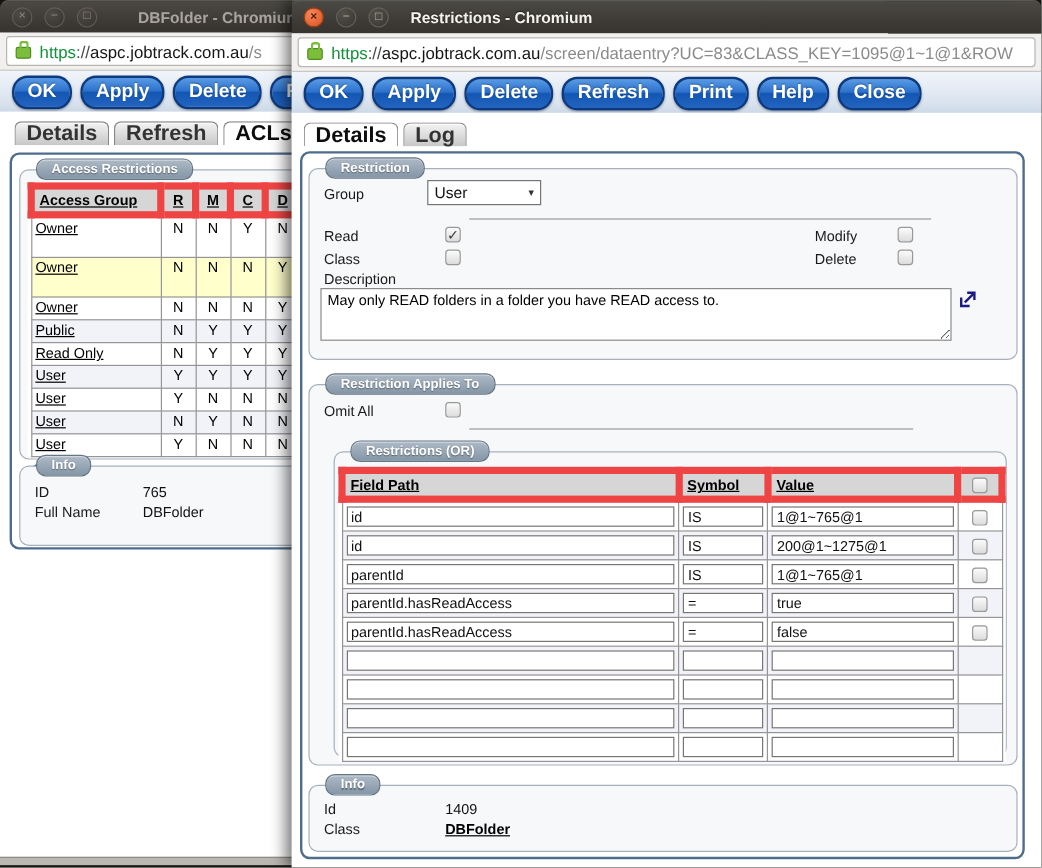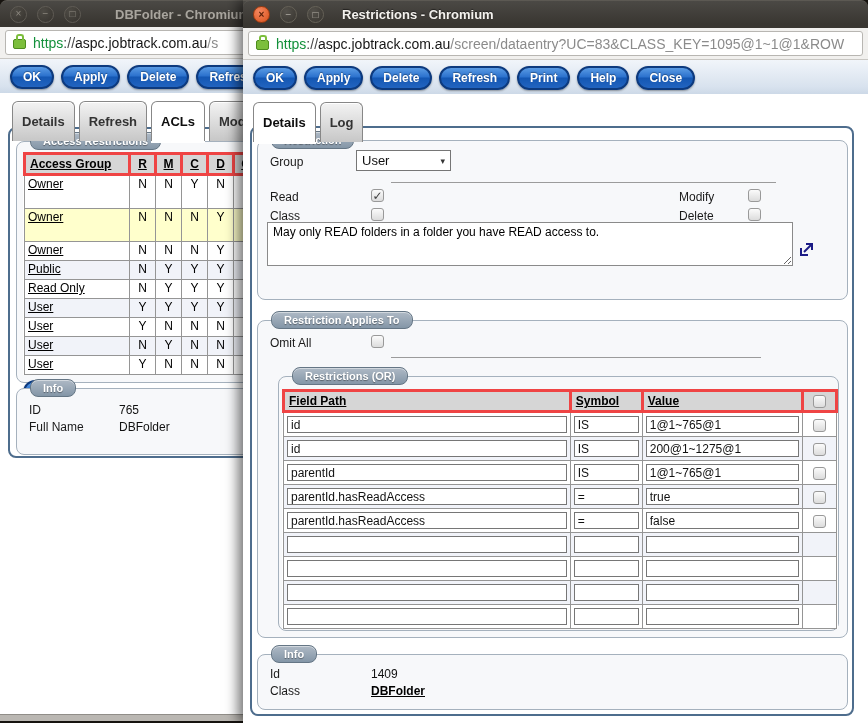--- a/index.html
+++ b/index.html
@@ -34,34 +34,34 @@
   .u-scheme{color:#12903a;}
   .u-sep{color:#474747;}
   .u-domain{color:#161616;text-align:center;}
   .u-path{color:#8b8b8b;}
 
   
   .toolbar{height:36px;background:linear-gradient(#f1f5fa,#d8e2ee 75%,#c9d6e5);
            border-bottom:1px solid #a6b7cb;display:flex;align-items:center;padding-left:10px;}
   .btngroup{display:flex;gap:7px;align-items:center;}
   .btn{background:linear-gradient(#5a9be4 0%,#2b71cd 45%,#1457b3 50%,#2264c0 100%);
-       border:2px solid #0d3a7e;border-radius:13px;color:#fff;font-weight:bold;font-size:12px;
+       border:2px solid #0d3a7e;border-radius:13px;color:#fff;font-weight:bold;font-size:16px;
        padding:3px 11px;font-family:inherit;box-shadow:0 1px 2px rgba(0,0,0,.35);
        text-shadow:0 -1px 1px rgba(0,0,0,.35);cursor:default;white-space:nowrap;}
   .btn.partial{width:44px;height:26px;margin-left:7px;}
 
   
   .page{position:absolute;left:0;right:0;bottom:0;background:#fff;}
   .back .page{top:93px;bottom:6px;}
   .front .page{top:94px;}
   .bottomstrip{position:absolute;left:0;right:0;bottom:0;height:6px;background:#bab7b2;border-top:1px solid #908d88;}
   .tabrow{position:absolute;top:8px;display:flex;z-index:6;}
   .back .tabrow{left:12px;}
   .front .tabrow{left:10px;}
-  .tab{height:17px;line-height:17px;padding:11px 9px;font-weight:bold;font-size:13px;color:#333;
+  .tab{height:17px;line-height:17px;padding:1px 9px;font-weight:bold;font-size:18px;color:#333;
        background:linear-gradient(#f3f3f3,#c7c7c7);border:1px solid #878787;border-bottom:none;
        border-radius:6px 6px 0 0;margin-right:4px;box-shadow:inset 0 1px 0 #fff;}
   .tab.active{background:#fff;color:#0d0d0d;box-shadow:0 2px 0 #fff;}
   .container{position:absolute;border:2px solid #4e6d8d;border-radius:8px;background:#fff;box-sizing:border-box;z-index:1;}
   .back .container{left:8px;top:34px;width:600px;height:331px;}
   .front .container{left:7px;top:32px;width:604px;height:590px;}
 
   
   .groupbox{position:absolute;border:1px solid #a5b1bd;border-radius:8px;background:#f7f8fa;box-sizing:border-box;}
   .glegend{position:absolute;top:-10px;left:13px;background:linear-gradient(#aeb9c5,#8496a7);
@@ -88,21 +88,21 @@
   .fake-select{position:absolute;border:1px solid #767676;background:#fff;height:21px;width:95px;
                box-sizing:border-box;display:flex;align-items:center;justify-content:space-between;
                padding:0 5px;font-size:13px;color:#111;}
   .fake-select .arrow{font-size:9px;color:#333;}
   textarea.desc{position:absolute;border:1px solid #8a8a8a;background:#fff;font-family:inherit;
                 font-size:12px;padding:2px 5px;resize:both;box-sizing:border-box;}
   .expand{position:absolute;width:17px;height:17px;}
 
   
   table.grid{border-collapse:collapse;font-size:12px;background:#fff;}
-  .grid th{background:#d6d6d6;border:3px solid #ef4444;font-weight:bold;text-decoration:underline;
+  .grid th{background:#d6d6d6;border:6px solid #ef4444;font-weight:bold;text-decoration:underline;
            text-align:left;padding:2px 4px;white-space:nowrap;}
   .grid td{border:1px solid #959595;padding:1px 3px;vertical-align:top;}
   .grid tr:nth-child(even):not(.sel){background:#f1f3f9;}
   .grid tr.sel{background:#ffffcc;}
 
   .acl{margin:10px 0 0 6px;}
   .acl .c-group{width:94px;}
   .acl .c-l{width:15px;text-align:center;}
   .acl .c-omit{width:50px;text-align:center;}
   .acl .c-desc{width:120px;}
@@ -349,21 +349,21 @@
           </span>
         <span class="flabel" style="left:12px;top:68px;">Class</span>
         <span class="cbx abs" style="left:113px;top:67px;">
             <i>✓</i>
           </span>
         <span class="flabel" style="left:421px;top:68px;">Delete</span>
         <span class="cbx abs" style="left:490px;top:67px;">
             <i>✓</i>
           </span>
         <span class="flabel" style="left:12px;top:85px;">Description</span>
-        <textarea class="desc" style="left: 9px; top: 81px; width: 526px; height: 44px;">May only READ folders in a folder you have READ access to.</textarea>
+        <textarea class="desc" style="left: 9px; top: 99px; width: 526px; height: 44px;">May only READ folders in a folder you have READ access to.</textarea>
         <span class="expand" style="left:540px;top:100px;">
           <svg width="17" height="17" viewBox="0 0 17 17">
               <g fill="none" stroke="#1b1b86" stroke-width="2">
                 <path d="M3 7 v7 h7"></path>
                 <path d="M6 11 L14 3"></path>
                 <path d="M8 3 h6 v6"></path>
               </g>
             </svg>
         </span>
       </div>

